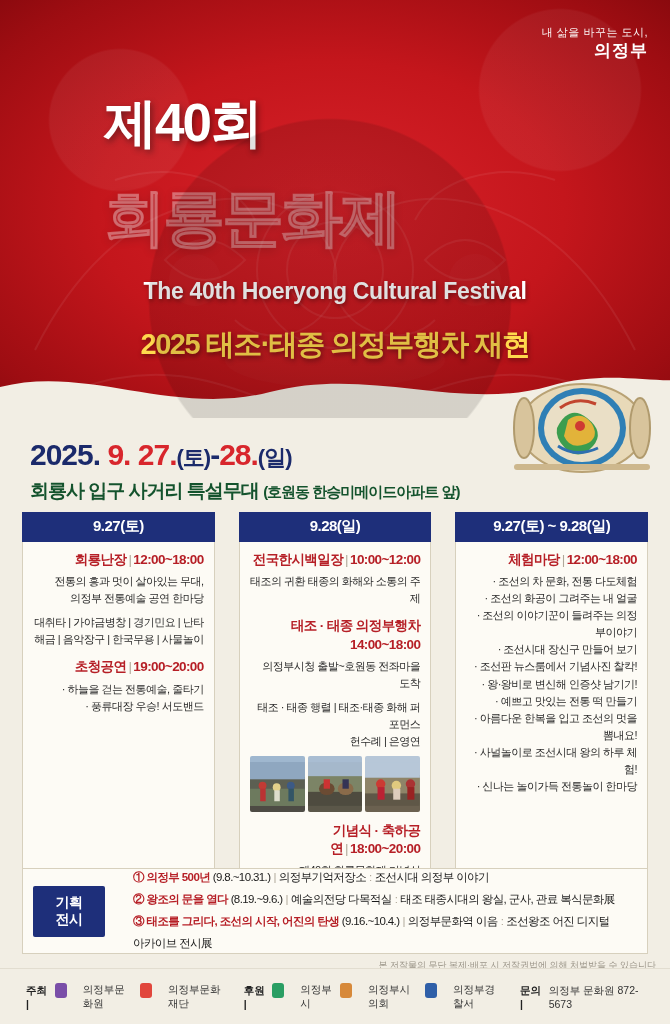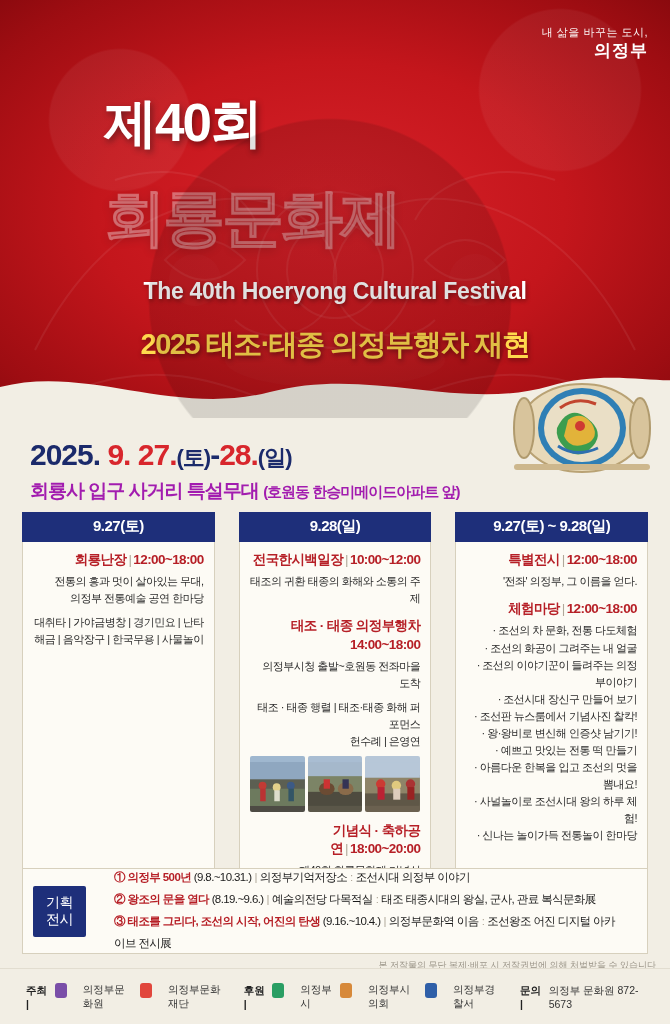--- a/index.html
+++ b/index.html
@@ -71,21 +71,21 @@
 
   
   .date-line {
     position: absolute; left: 30px; top: 438px;
     font-size: 30px; font-weight: bold; color: #1b2a6b; letter-spacing: -1px;
   }
   .date-line .red { color: #d8262c; }
   .date-line .small { font-size: 22px; }
   .place-line {
     position: absolute; left: 30px; top: 478px;
-    font-size: 19px; font-weight: bold; color: #a21caf; letter-spacing: -1px;
+    font-size: 19px; font-weight: bold; color: #14532d; letter-spacing: -1px;
   }
   .place-line .sm { font-size: 15px; font-weight: bold; }
 
   
   .cols { position: absolute; left: 22px; top: 512px; width: 626px; display: flex; gap: 24px; }
   .col { flex: 1; }
   .col-head {
     background: #1e2f7a; color: #fff; text-align: center; font-weight: bold;
     font-size: 15px; padding: 5px 0 6px; letter-spacing: -0.5px;
   }
@@ -106,22 +106,22 @@
   .p2 { background: linear-gradient(180deg,#a9bdd2 0 30%, #8d8a74 30% 58%, #5b5749 58% 100%); }
   .p3 { background: linear-gradient(180deg,#b7c7d8 0 34%, #9a8f78 34% 60%, #6b6150 60% 100%); }
   .dot-list .evt-line { padding-left: 2px; }
 
   
   .exhibit {
     position: absolute; left: 22px; top: 868px; width: 626px; height: 86px;
     background: #fdfbf5; border: 1px solid #d7d0bd; display: flex; align-items: center;
   }
   .exhibit-tag {
-    width: 53px; margin-left: 10px; background: #1e2f7a; color: #fff; text-align: center;
-    font-weight: normal; font-size: 14px; padding: 8px 0; line-height: 1.25; border-radius: 2px;
+    width: 72px; margin-left: 10px; background: #1e2f7a; color: #fff; text-align: center;
+    font-weight: bold; font-size: 14px; padding: 8px 0; line-height: 1.25; border-radius: 2px;
     letter-spacing: -0.5px;
   }
   .exhibit-list { flex: 1; padding: 0 28px; }
   .ex-item { font-size: 11.5px; color: #1a1a1a; line-height: 1.9; letter-spacing: -0.6px; }
   .ex-item .num { color: #b61f26; font-weight: bold; }
   .ex-item .hl { color: #b61f26; font-weight: bold; }
   .ex-item .bar { color: #b0a89a; padding: 0 3px; }
 
   
   .footer {
@@ -219,20 +219,27 @@
             <span>회룡난장</span><span class="bar">|</span><span>12:00~18:00</span>
           </div>
           <div class="evt-line">전통의 흥과 멋이 살아있는 무대,</div>
           <div class="evt-line">의정부 전통예술 공연 한마당</div>
           <div class="evt-line" style="height:7px"></div>
           <div class="evt-line">대취타 | 가야금병창 | 경기민요 | 난타</div>
           <div class="evt-line">해금 | 음악장구 | 한국무용 | 사물놀이</div>
         </div>
 
 
+        <div class="evt">
+          <div class="evt-title">
+            <span>초청공연</span><span class="bar">|</span><span>19:00~20:00</span>
+          </div>
+          <div class="evt-line">· 하늘을 걷는 전통예술, 줄타기</div>
+          <div class="evt-line">· 풍류대장 우승! 서도밴드</div>
+        </div>
 
       </div>
     </div>
 
     <div class="col">
       <div class="col-head">9.28(일)</div>
       <div class="col-body">
 
         <div class="evt">
           <div class="evt-title">
@@ -300,26 +307,20 @@
           <div class="evt-line">·국악과 힙합의만남! 박예리&amp;팝핀현준 등</div>
         </div>
 
       </div>
     </div>
 
     <div class="col">
       <div class="col-head">9.27(토) ~ 9.28(일)</div>
       <div class="col-body dot-list">
 
-        <div class="evt">
-          <div class="evt-title">
-            <span>특별전시</span><span class="bar">|</span><span>12:00~18:00</span>
-          </div>
-          <div class="evt-line">'전좌' 의정부, 그 이름을 얻다.</div>
-        </div>
 
         <div class="evt">
           <div class="evt-title">
             <span>체험마당</span><span class="bar">|</span><span>12:00~18:00</span>
           </div>
           <div class="evt-line">· 조선의 차 문화, 전통 다도체험</div>
           <div class="evt-line">· 조선의 화공이 그려주는 내 얼굴</div>
           <div class="evt-line">· 조선의 이야기꾼이 들려주는 의정부이야기</div>
           <div class="evt-line">· 조선시대 장신구 만들어 보기</div>
           <div class="evt-line">· 조선판 뉴스룸에서 기념사진 찰칵!</div>

